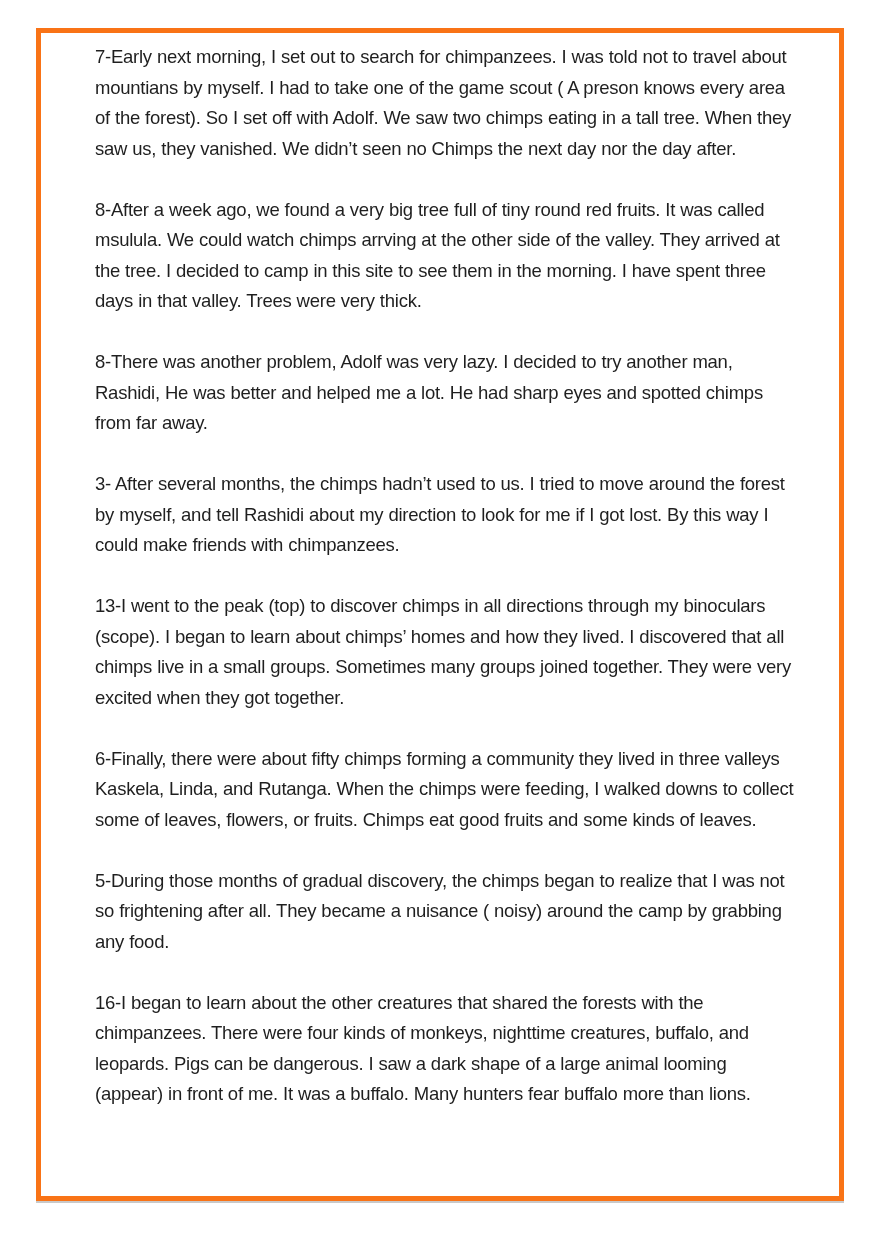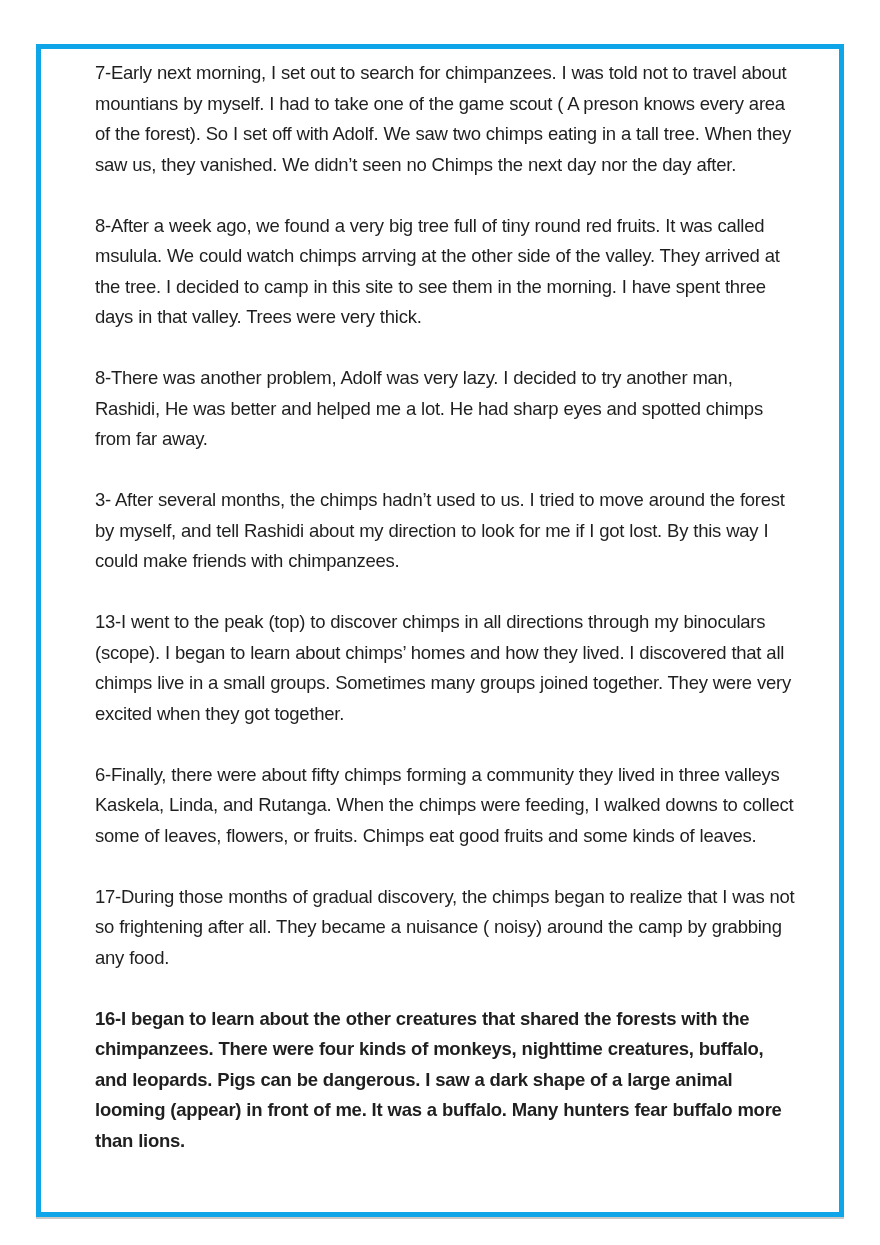--- a/index.html
+++ b/index.html
@@ -9,50 +9,49 @@
     width: 880px;
   }
   body {
     min-height: 1245px;
     box-sizing: border-box;
     font-family: "Liberation Sans", sans-serif;
   }
   .page-frame {
     position: absolute;
     left: 36px;
-    top: 44px;
+    top: 28px;
     width: 808px;
     min-height: 1173px;
     box-sizing: border-box;
-    border: 5px solid #0ea5e9;
+    border: 5px solid #f97316;
     background: #ffffff;
     box-shadow: 0 2px 0 #c9c9c9;
     padding: 9px 44px 6px 54px;
   }
   .doc-text p {
     margin: 0 0 30.5px 0;
     font-size: 18.5px;
     line-height: 30.5px;
     letter-spacing: -0.25px;
     color: #1f1f1f;
     text-align: left;
     word-spacing: 0.2px;
   }
   .doc-text p:last-child {
     margin-bottom: 0;
-    font-weight: bold;
   }
 </style>
 </head>
 <body>
 
 <div class="page-frame">
   <div class="doc-text">
     <p>7-Early next morning, I set out to search for chimpanzees. I was told not to travel about mountians by myself. I had to take one of the game scout ( A preson knows every area of the forest). So I set off with Adolf. We saw two chimps eating in a tall tree. When they saw us, they vanished. We didn’t seen no Chimps the next day nor the day after.</p>
     <p>8-After a week ago, we found a very big tree full of tiny round red fruits. It was called msulula. We could watch chimps arrving at the other side of the valley. They arrived at the tree. I decided to camp in this site to see them in the morning. I have spent three days in that valley. Trees were very thick.</p>
     <p>8-There was another problem, Adolf was very lazy. I decided to try another man, Rashidi, He was better and helped me a lot. He had sharp eyes and spotted chimps from far away.</p>
     <p>3- After several months, the chimps hadn’t used to us. I tried to move around the forest by myself, and tell Rashidi about my direction to look for me if I got lost. By this way I could make friends with chimpanzees.</p>
     <p>13-I went to the peak (top) to discover chimps in all directions through my binoculars (scope). I began to learn about chimps’ homes and how they lived. I discovered that all chimps live in a small groups. Sometimes many groups joined together. They were very excited when they got together.</p>
     <p>6-Finally, there were about fifty chimps forming a community they lived in three valleys Kaskela, Linda, and Rutanga. When the chimps were feeding, I walked downs to collect some of leaves, flowers, or fruits. Chimps eat good fruits and some kinds of leaves.</p>
-    <p>17-During those months of gradual discovery, the chimps began to realize that I was not so frightening after all. They became a nuisance ( noisy) around the camp by grabbing any food.</p>
+    <p>5-During those months of gradual discovery, the chimps began to realize that I was not so frightening after all. They became a nuisance ( noisy) around the camp by grabbing any food.</p>
     <p>16-I began to learn about the other creatures that shared the forests with the chimpanzees. There were four kinds of monkeys, nighttime creatures, buffalo, and leopards. Pigs can be dangerous. I saw a dark shape of a large animal looming (appear) in front of me. It was a buffalo. Many hunters fear buffalo more than lions.</p>
   </div>
 </div>
 
 </body></html>

